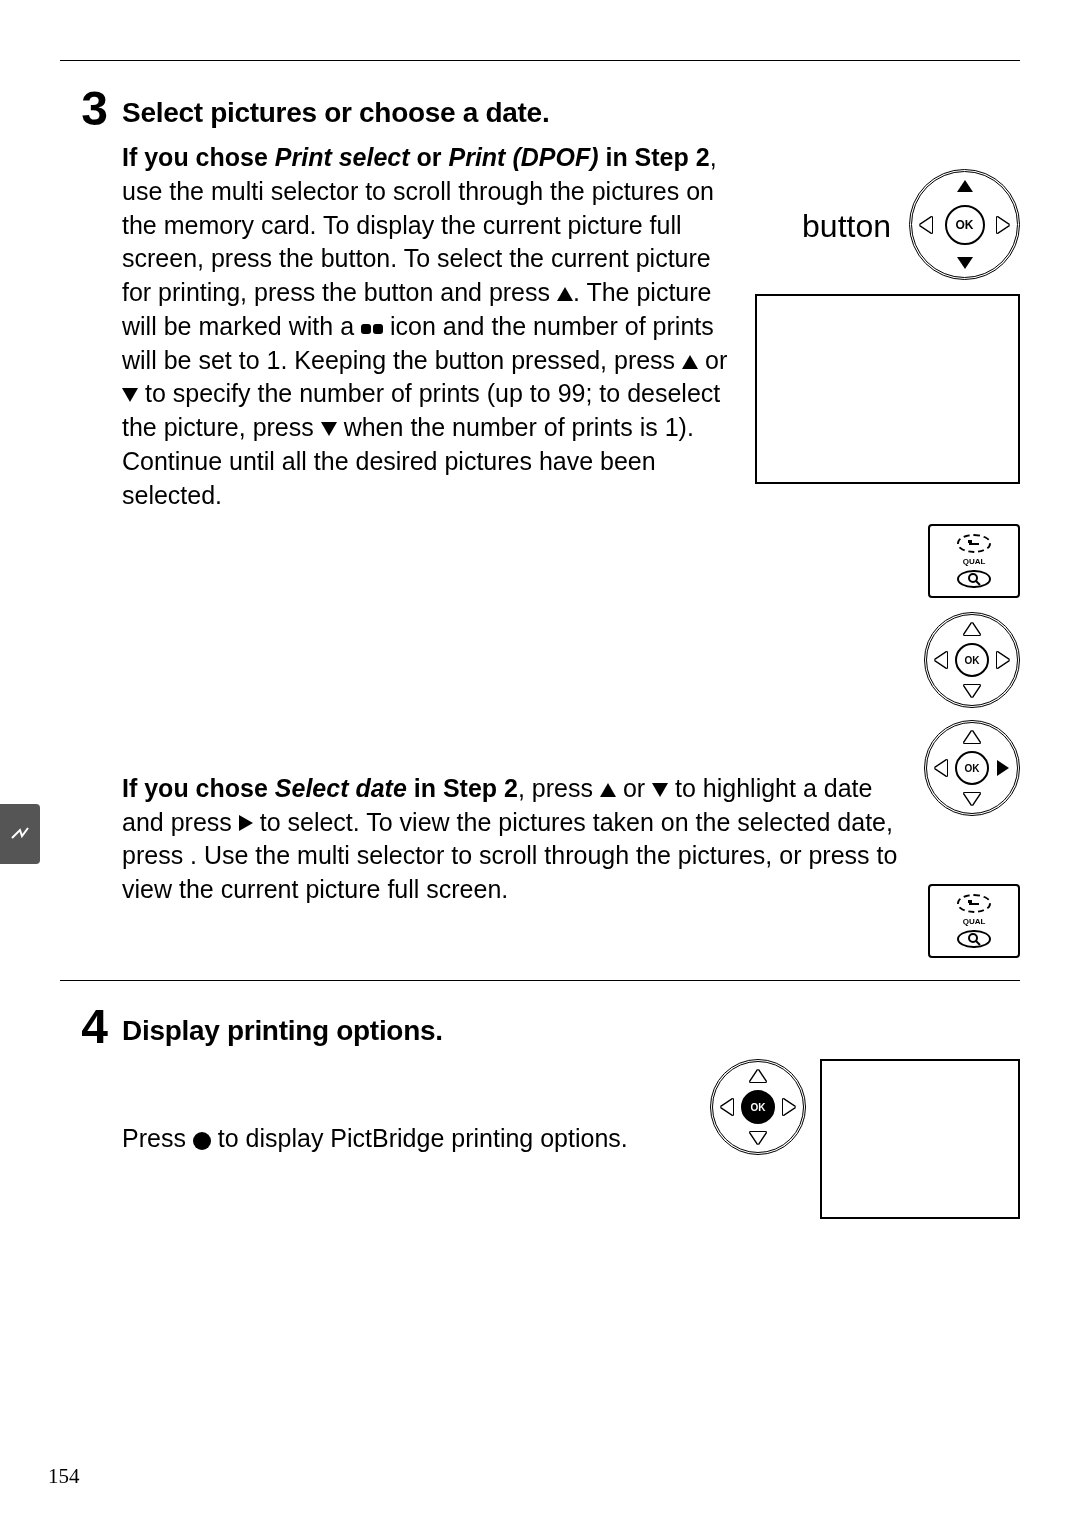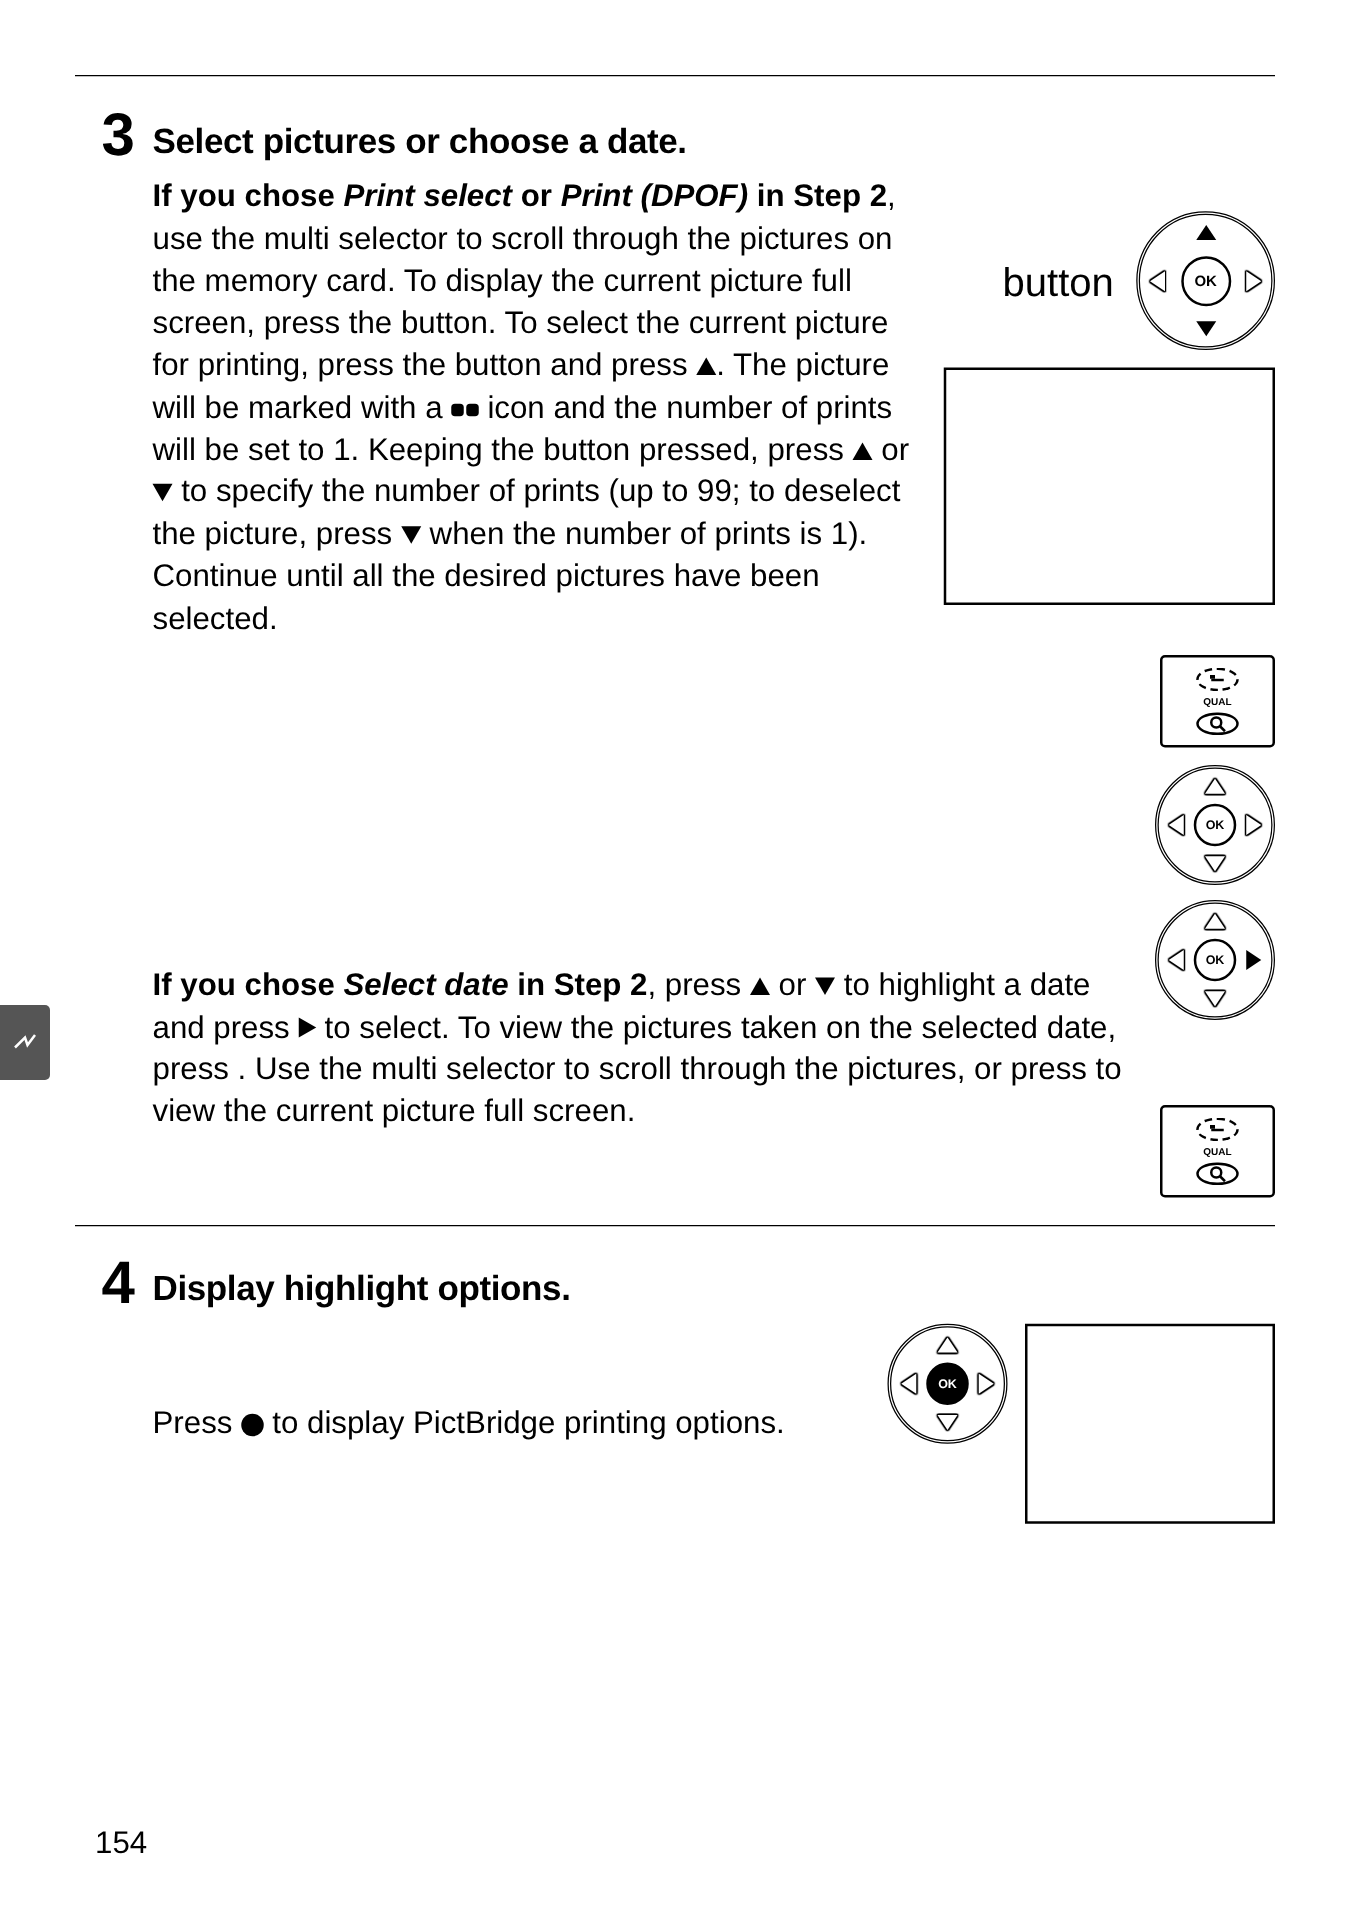--- a/index.html
+++ b/index.html
@@ -174,23 +174,24 @@
     height: 60px;
     background: #555;
     border-radius: 0 4px 4px 0;
     display: flex;
     align-items: center;
     justify-content: center;
   }
   .side-tab svg { stroke: #fff; fill: none; stroke-width: 2; }
   .page-num {
     position: absolute;
-    left: 76px;
+    left: 48px;
     bottom: 40px;
-    font-size: 25px;
+    font-size: 21px;
+    font-family: Liberation Serif, serif;
   }
   .selector-row {
     display: flex;
     align-items: center;
     gap: 18px;
   }
   .bold { font-weight: 700; }
   .italic { font-style: italic; }
   .printer-icon {
     display: inline-block;
@@ -314,21 +315,21 @@
       </div>
 
     </div>
   </div>
 
   <hr class="mid-rule">
 
   <div class="step">
     <div class="step-num">4</div>
     <div class="step-body">
-      <div class="step-title">Display highlight options.</div>
+      <div class="step-title">Display printing options.</div>
       <div class="row">
         <div class="para">
           <span>Press </span><span class="circ-inline"></span><span> to display PictBridge printing options.</span>
         </div>
         <div class="illus-col" style="flex-direction:row;align-items:flex-start;">
           <div class="dpad" style="width:90px;height:90px;">
             <span class="tri up outline hollow"></span>
             <span class="tri down outline hollow-down"></span>
             <span class="tri left outline hollow-left"></span>
             <span class="tri right outline hollow-right"></span>

